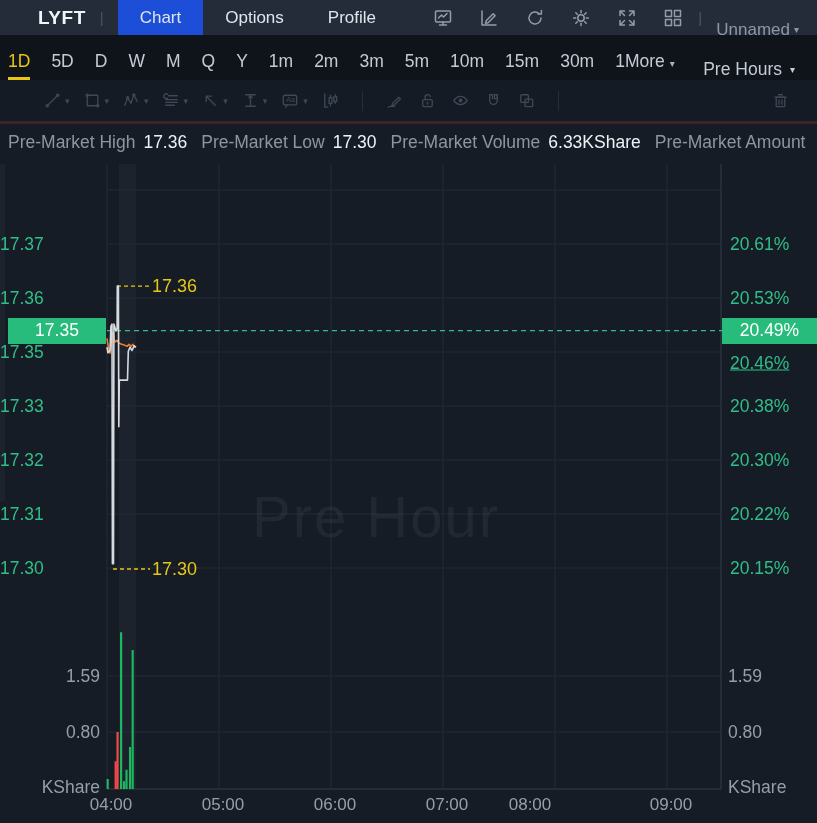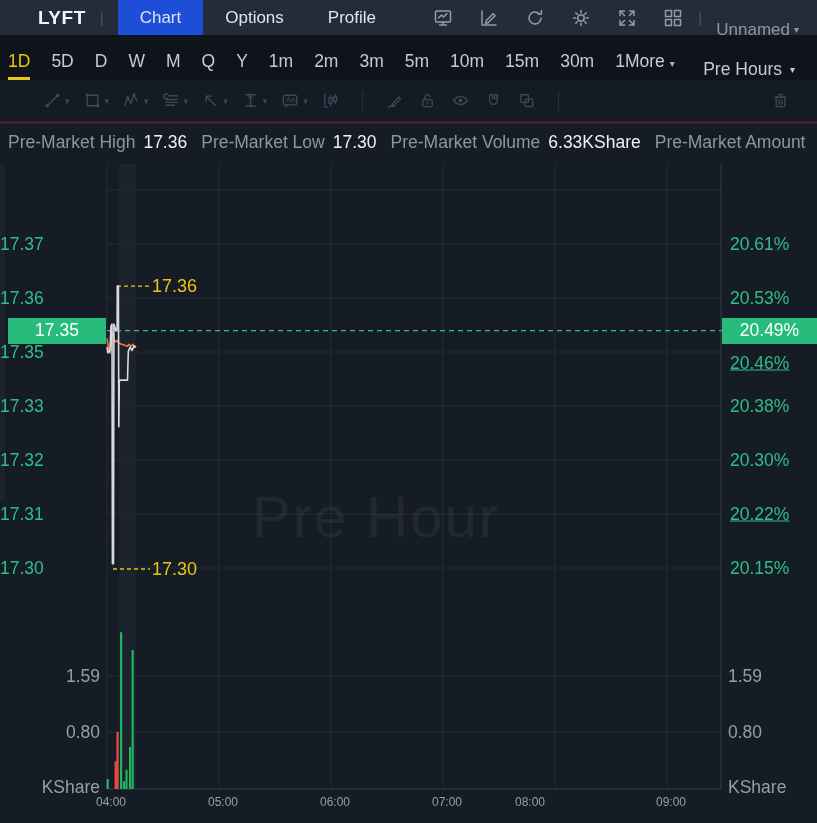--- a/index.html
+++ b/index.html
@@ -40,21 +40,21 @@
   .infobar .pair { display:flex; gap:8px; margin-right:14px; }
   .infobar .lbl { color:#8c96a3; }
   .infobar .val { color:#eef2f6; }
 
   
   .chart { position:relative; height:662px; background:#161c25; }
   .ytick-left { position:absolute; left:0; width:100px; text-align:left; font-size:17.5px; color:#2fbe87; transform:translateY(-50%); }
   .ytick-right { position:absolute; left:730px; font-size:17.5px; color:#2fbe87; transform:translateY(-50%); }
   .vtick-left { position:absolute; left:0; width:100px; text-align:right; font-size:17.5px; color:#959fab; transform:translateY(-50%); }
   .vtick-right { position:absolute; left:728px; font-size:17.5px; color:#959fab; transform:translateY(-50%); }
-  .xtick { position:absolute; font-size:12px; color:#959fab; transform:translateX(-50%); top:634px; }
+  .xtick { position:absolute; font-size:17px; color:#959fab; transform:translateX(-50%); top:634px; }
   .badge { position:absolute; height:26px; background:#27bc7b; color:#ffffff; font-size:17.5px; display:flex; align-items:center; justify-content:center; transform:translateY(-50%); }
   .hl-label { position:absolute; left:152px; font-size:18px; color:#e8c614; transform:translateY(-50%); }
   .watermark { position:absolute; left:252px; top:322px; font-size:58px; font-weight:300; letter-spacing:2px; color:rgba(158,168,180,0.09); }
 </style>
 </head>
 <body>
 
 <div class="topbar">
   <span class="sym">LYFT</span>
   <span class="vsep">|</span>
@@ -290,21 +290,21 @@
       <div class="ytick-left" style="top: 191px;">17.35</div>
       <div class="ytick-left" style="top: 245px;">17.33</div>
       <div class="ytick-left" style="top: 299px;">17.32</div>
       <div class="ytick-left" style="top: 353px;">17.31</div>
       <div class="ytick-left" style="top: 407px;">17.30</div>
       <div class="ytick-right" style="top: 83px;">20.61%</div>
       <div class="ytick-right" style="top: 137px;">20.53%</div>
       <div class="ytick-right" style="top: 202px; text-decoration: underline;">20.46%</div>
       <div class="ytick-right" style="top: 245px;">20.38%</div>
       <div class="ytick-right" style="top: 299px;">20.30%</div>
-      <div class="ytick-right" style="top: 353px; text-decoration: underline;">20.22%</div>
+      <div class="ytick-right" style="top: 353px;">20.22%</div>
       <div class="ytick-right" style="top: 407px;">20.15%</div>
       <div class="vtick-left" style="top: 515px;">1.59</div>
       <div class="vtick-right" style="top: 515px;">1.59</div>
       <div class="vtick-left" style="top: 571px;">0.80</div>
       <div class="vtick-right" style="top: 571px;">0.80</div>
       <div class="vtick-left" style="top: 626px;">KShare</div>
       <div class="vtick-right" style="top: 626px;">KShare</div>
       <div class="xtick" style="left: 111px;">04:00</div>
       <div class="xtick" style="left: 223px;">05:00</div>
       <div class="xtick" style="left: 335px; text-align: center;">06:00</div>

